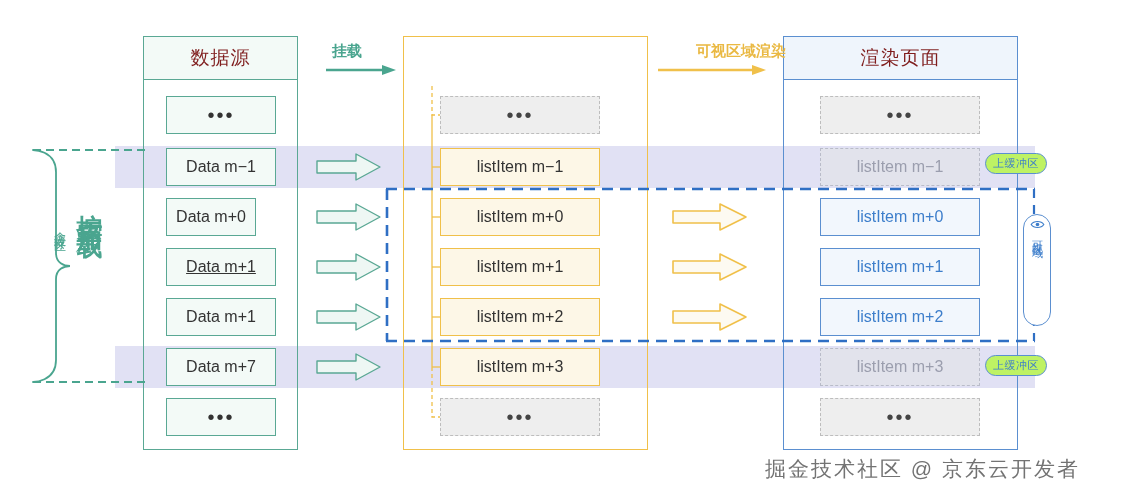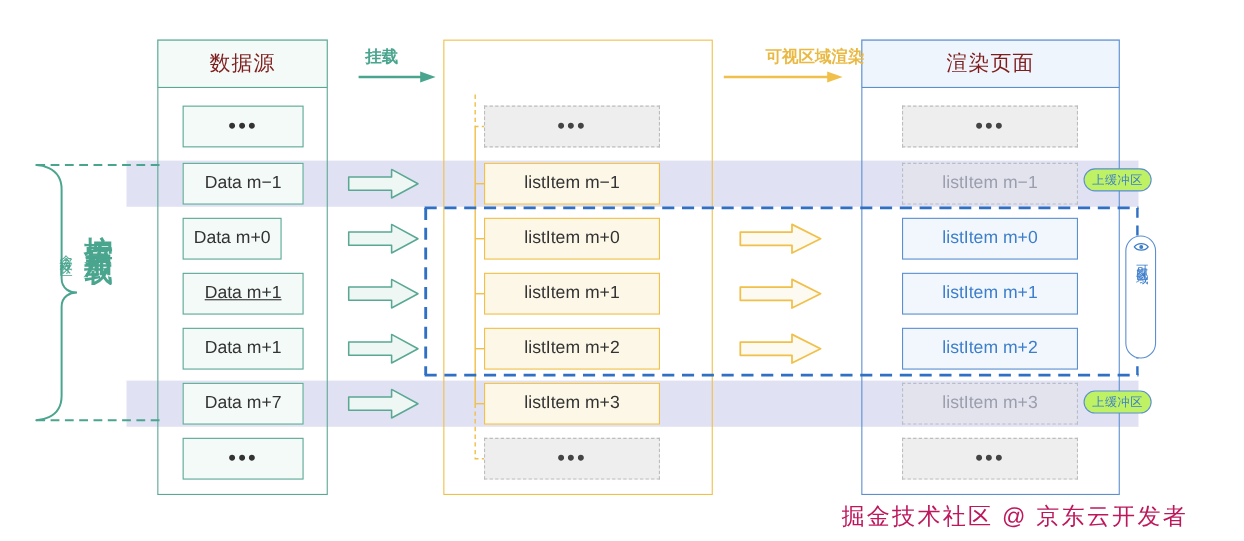--- a/index.html
+++ b/index.html
@@ -148,21 +148,21 @@
     display: flex;
     flex-direction: column;
     align-items: center;
     padding: 5px 2px 6px;
     letter-spacing: 2px;
   }
 
   
   .watermark {
     position: absolute;
-    color: #be185d;
+    color: #737373;
     font-size: 21px;
     letter-spacing: 2px;
     z-index: 9;
     white-space: nowrap;
   }
 
   svg { display: block; overflow: visible; }
 </style>
 </head>
 <body>

